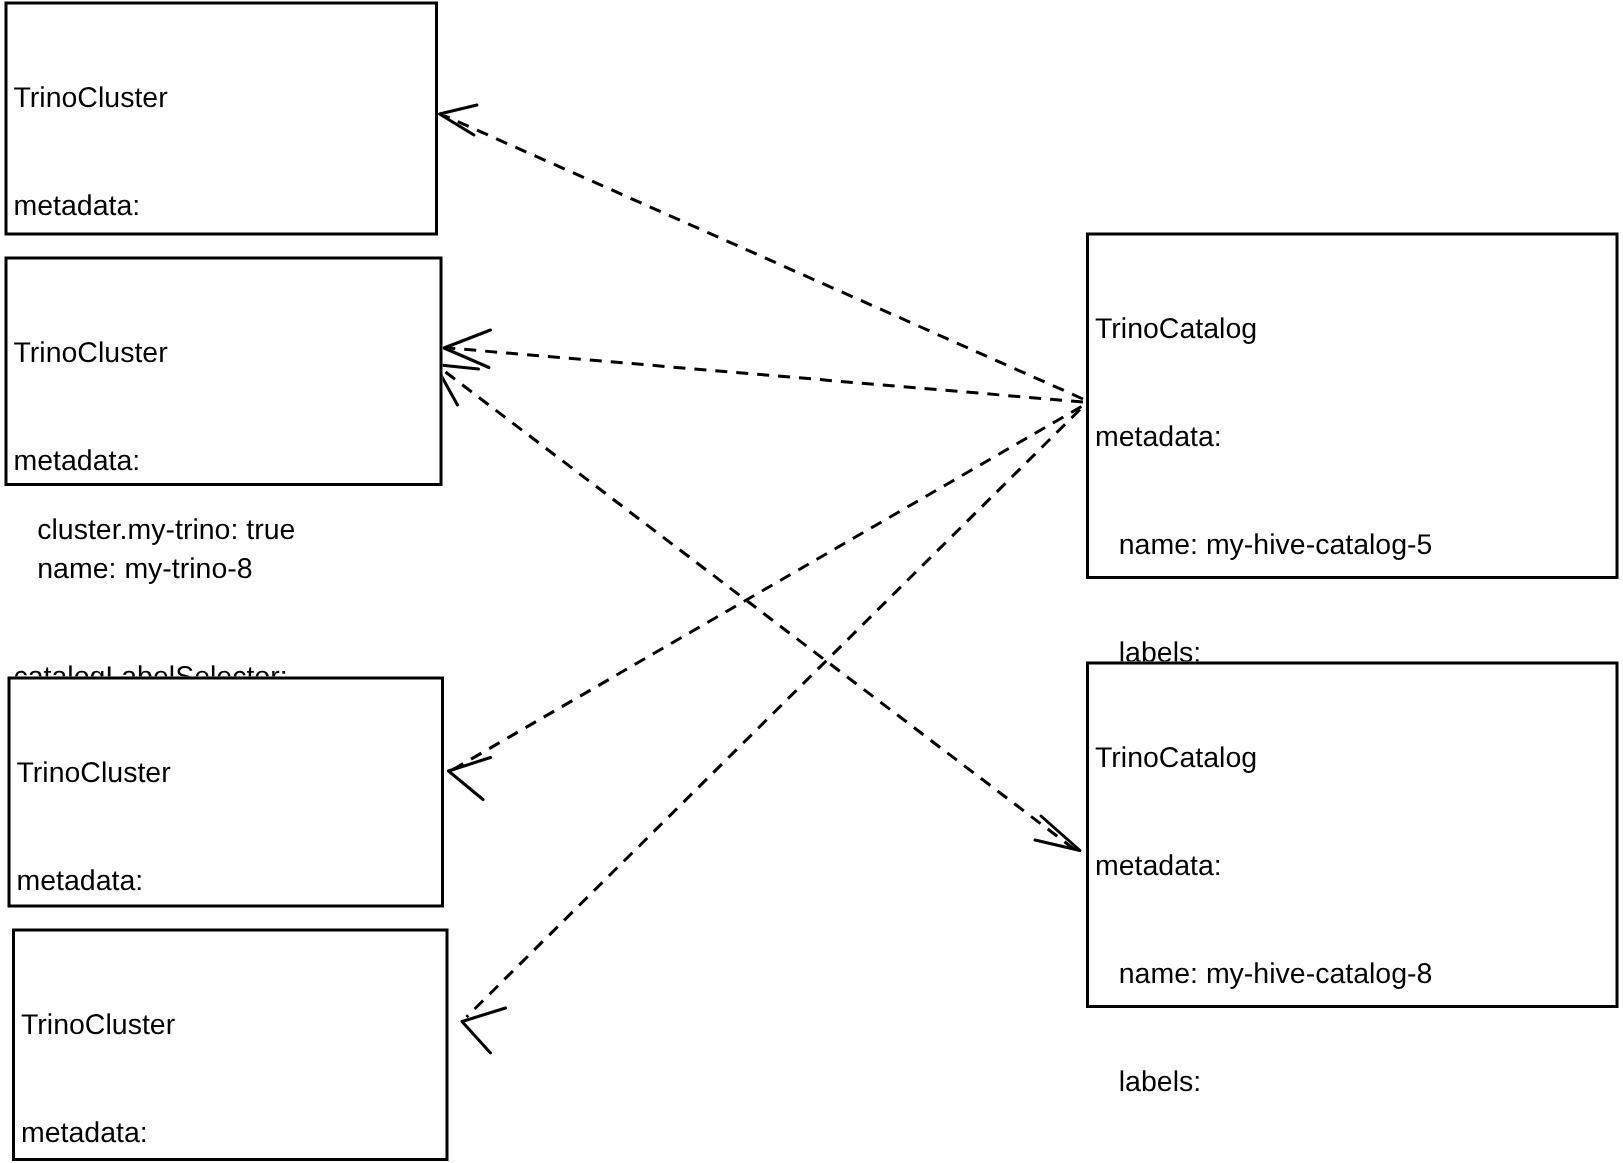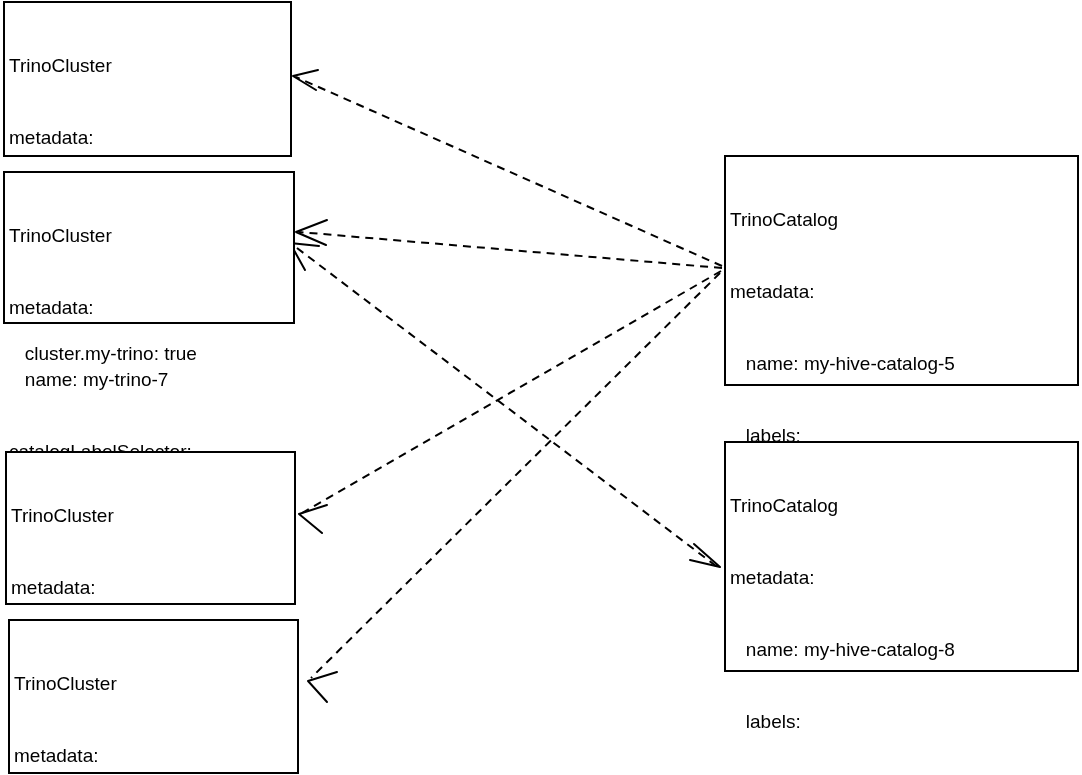--- a/index.html
+++ b/index.html
@@ -104,21 +104,21 @@
       <span class="node-line">   name: my-trino</span>
       <span class="node-line">catalogLabelSelector:</span>
       <span class="node-line">   cluster.my-trino: true</span>
     </div>
   </div>
 
   <div class="node-box" style="left:3px; top:171px; width:292px; height:153px;">
     <div class="node-lines">
       <span class="node-line">TrinoCluster</span>
       <span class="node-line">metadata:</span>
-      <span class="node-line">   name: my-trino-7</span>
+      <span class="node-line">   name: my-trino-8</span>
       <span class="node-line">catalogLabelSelector:</span>
       <span class="node-line">   cluster.my-trino-2: true</span>
     </div>
   </div>
 
   <div class="node-box" style="left:5px; top:451px; width:291px; height:154px;">
     <div class="node-lines">
       <span class="node-line">TrinoCluster</span>
       <span class="node-line">metadata:</span>
       <span class="node-line">   name: my-trino-blue</span>

